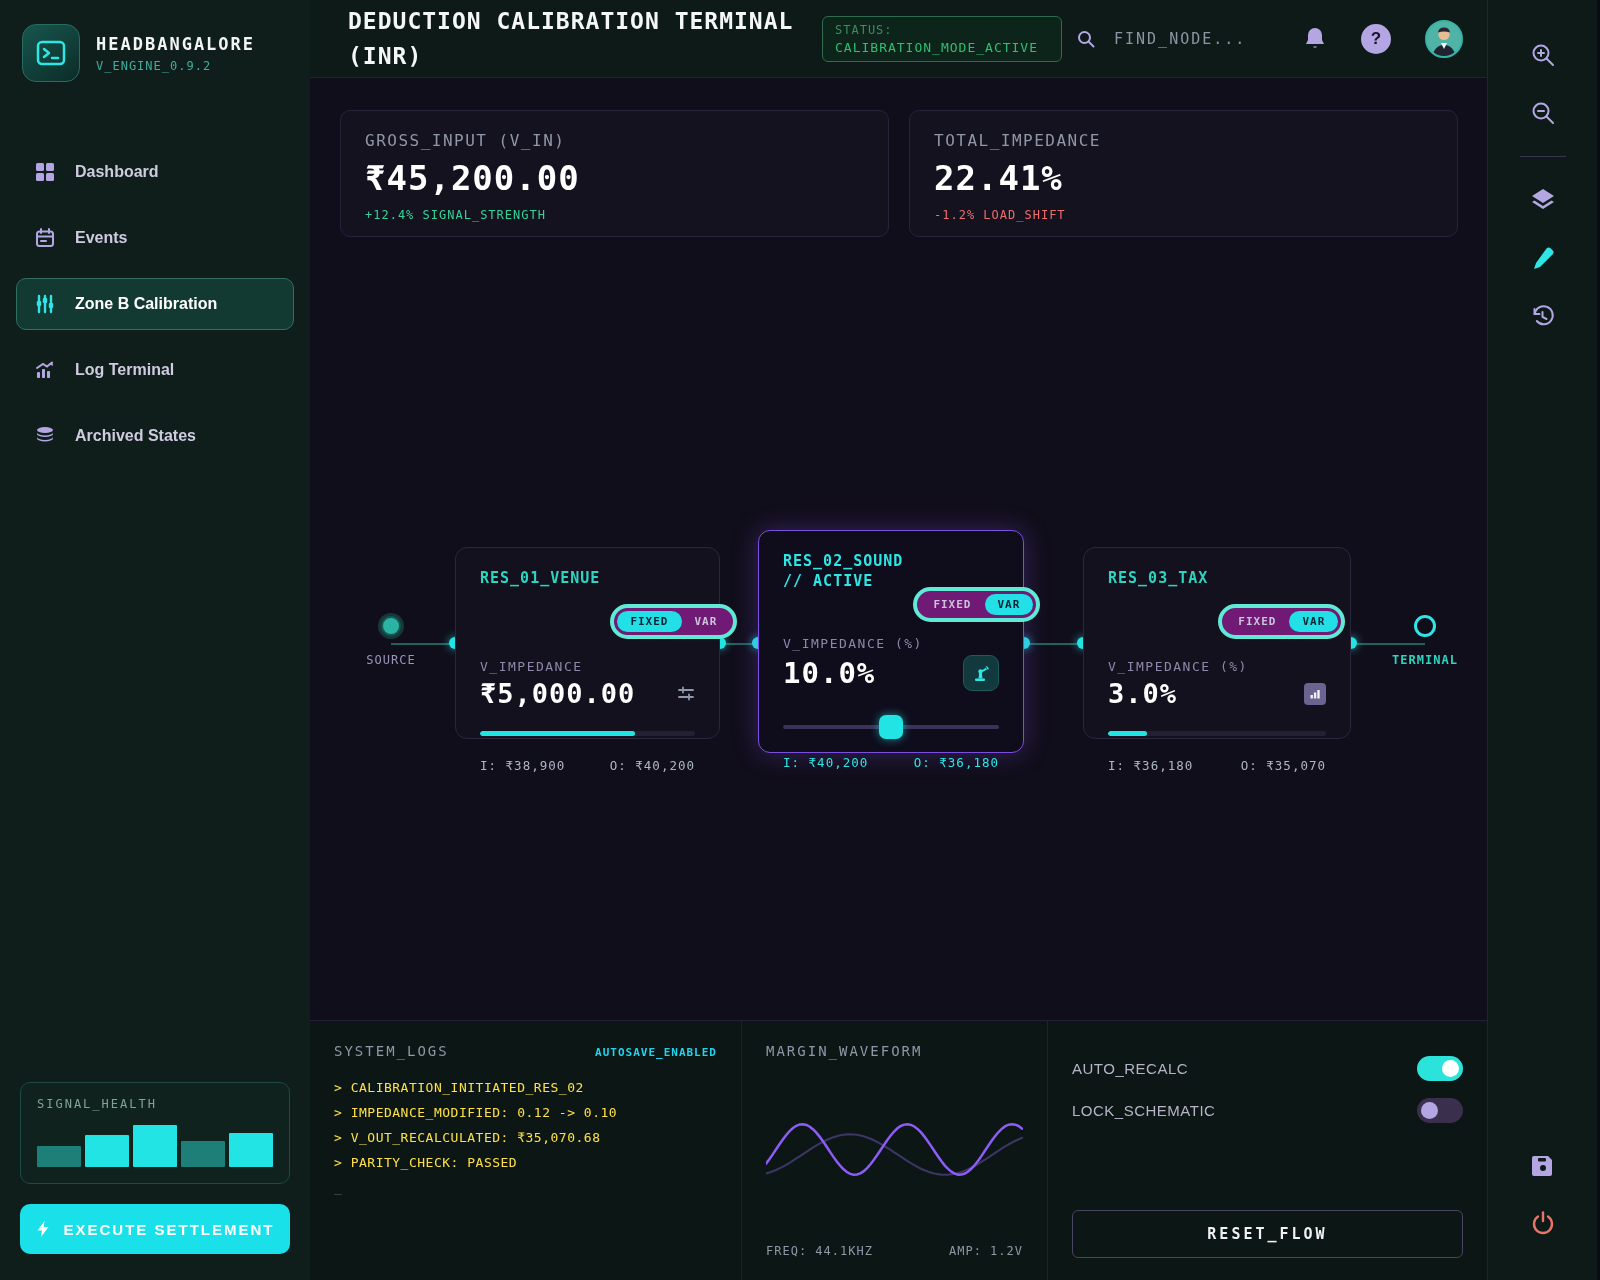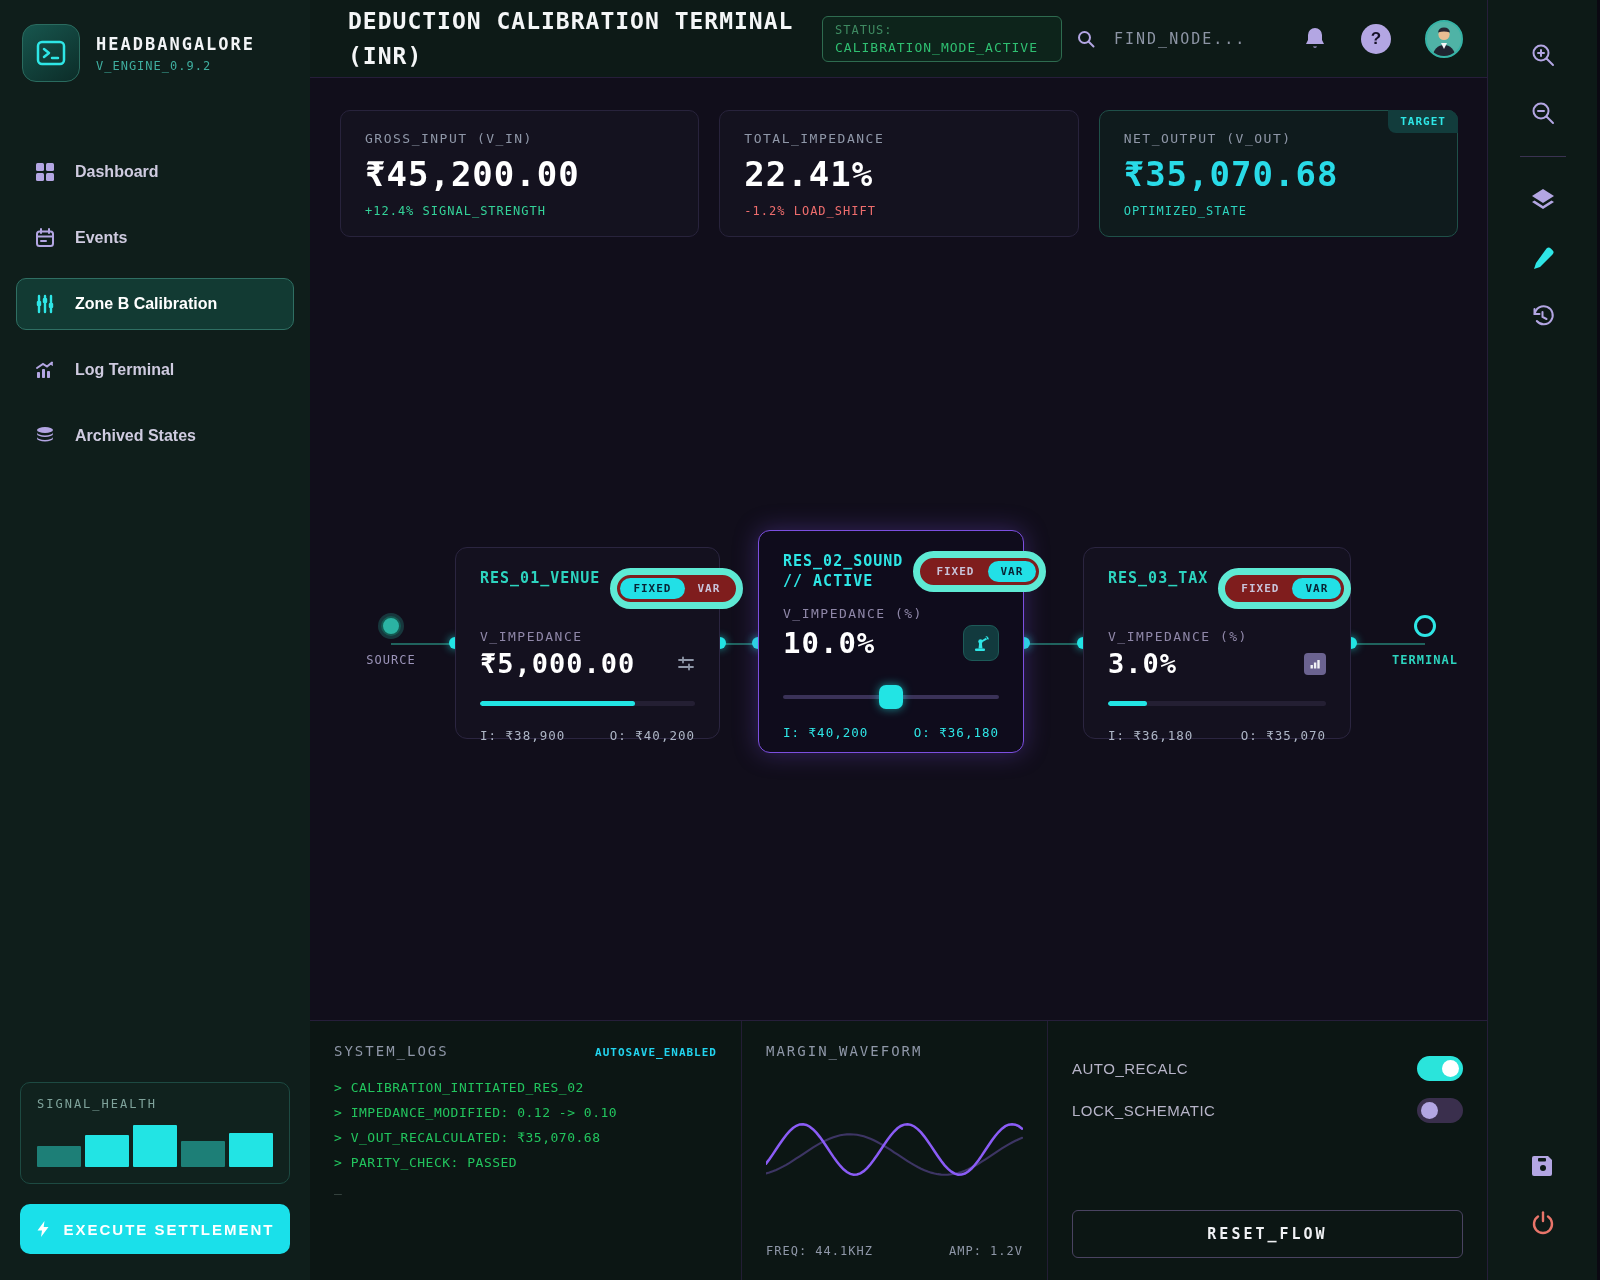--- a/index.html
+++ b/index.html
@@ -40,21 +40,21 @@
   .hdr-right { margin-left:auto; margin-right:24px; display:flex; align-items:center; gap:34px; }
   .help-circle { width:30px; height:30px; border-radius:50%; background:#b3a6e3; color:#161228; font-weight:bold; font-size:17px;
     display:flex; align-items:center; justify-content:center; cursor:pointer; }
   .avatar { width:38px; height:38px; border-radius:50%; border:2px solid #35b3a6; overflow:hidden; cursor:pointer; background:#4fb3a6; }
 
   
   .canvas { position:relative; flex:1; background:#110e1b; overflow:hidden; }
   .stats-row { position:absolute; top:32px; left:30px; right:29px; display:flex; gap:20px; }
   .stat-card { flex:1; height:127px; background:#14121f; border:1px solid #28233c; border-radius:10px; padding:20px 24px; position:relative; }
   .stat-card.accent { background:#0f1b1d; border-color:#1f5049; }
-  .stat-label { color:#8f97a8; font-size:13px; letter-spacing:1.5px; }
+  .stat-label { color:#8f97a8; font-size:16px; letter-spacing:1.5px; }
   .stat-value { color:#ffffff; font-weight:bold; font-size:34px; margin-top:8px; letter-spacing:1px; }
   .stat-value.cyan { color:#29dbe8; }
   .stat-delta { font-size:12px; letter-spacing:1px; margin-top:10px; }
   .stat-delta.green { color:#34d399; } .stat-delta.red { color:#ef6d6d; } .stat-delta.teal { color:#2dd4bf; }
   .target-badge { position:absolute; top:-1px; right:-1px; background:#123c3c; color:#2ee6e6; font-size:11px; font-weight:bold;
     letter-spacing:1px; padding:5px 12px; border-radius:0 10px 0 8px; }
 
   
   .flow-line { position:absolute; height:2px; background:#20635e; top:565px; left:81px; width:1034px; }
   .endpoint { position:absolute; transform:translate(-50%,-50%); border-radius:50%; }
@@ -63,21 +63,21 @@
   .endpoint-label { position:absolute; transform:translateX(-50%); top:575px; font-size:12px; letter-spacing:1px; }
   .endpoint-label.src { left:81px; color:#9b93b8; }
   .endpoint-label.term { left:1115px; color:#2dd4bf; font-weight:bold; }
   .port { position:absolute; width:12px; height:12px; border-radius:50%; background:#22e4e4; transform:translate(-50%,-50%); top:565px; box-shadow:0 0 8px rgba(34,228,228,.7); }
 
   .node-card { position:absolute; background:#14111f; border:1px solid #2b2540; border-radius:12px; padding:20px 24px; }
   .node-card.active-node { background:#0f0c1c; border:1px solid #7c4fe0; box-shadow:0 0 24px rgba(124,79,224,.35); }
   .node-head { display:flex; justify-content:space-between; align-items:flex-start; gap:10px; }
   .node-title { font-weight:bold; font-size:15px; letter-spacing:1px; line-height:1.35; }
   .node-title.teal { color:#2dd4bf; } .node-title.cyan { color:#2ee6e6; }
-  .seg-toggle { display:flex; background:#7f1d1d; border:7px solid #5eead4; border-radius:999px; padding:3px; flex-shrink:0; }
+  .seg-toggle { display:flex; background:#701a75; border:4px solid #5eead4; border-radius:999px; padding:3px; flex-shrink:0;margin-top:36px; }
   .seg { padding:4px 13px; border-radius:999px; font-size:11px; font-weight:bold; letter-spacing:1px; color:#c9c4da; cursor:pointer; }
   .seg.on { background:#22e0e6; color:#082435; }
   .node-sub { color:#8f87a8; font-size:13px; letter-spacing:1.5px; margin-top:20px; }
   .node-value-row { display:flex; align-items:center; justify-content:space-between; margin-top:4px;text-align:center; }
   .node-value { color:#ffffff; font-weight:bold; font-size:27px; letter-spacing:1px; }
   .icon-btn { background:none; border:none; cursor:pointer; display:flex; }
   .robot-btn { width:36px; height:36px; border-radius:9px; background:#123a3e; border:1px solid #1d5a58; align-items:center; justify-content:center; }
   .mini-chart-btn { width:22px; height:22px; border-radius:4px; background:#6b6390; align-items:center; justify-content:center; }
   .progress { height:5px; background:#241f33; border-radius:3px; margin-top:22px; overflow:hidden; }
   .progress > div { height:100%; background:#22e4e4; border-radius:3px; }
@@ -89,21 +89,21 @@
   
   .bottom { height:260px; background:#0c1614; border-top:1px solid #261e3a; display:flex; flex-shrink:0; }
   .panel { padding:22px 24px; }
   .panel-logs { width:431px; }
   .panel-wave { width:307px; border-left:1px solid #231d35; border-right:1px solid #231d35; display:flex; flex-direction:column; }
   .panel-ctl { flex:1; display:flex; flex-direction:column; }
   .panel-head { display:flex; justify-content:space-between; align-items:baseline; }
   .panel-title { color:#8f97a8; font-size:14px; letter-spacing:2px; }
   .autosave { color:#22d3ee; font-size:11px; font-weight:bold; letter-spacing:1px; }
   .log-lines { margin-top:16px; }
-  .log-line { color:#22c55e; font-size:13px; letter-spacing:.5px; line-height:25px; white-space:pre; }
+  .log-line { color:#fde047; font-size:13px; letter-spacing:.5px; line-height:25px; white-space:pre; }
   .log-line.cursor { color:#5c6b66; }
   .wave-box { flex:1; display:flex; align-items:center; }
   .wave-foot { display:flex; justify-content:space-between; color:#8f97a8; font-size:12px; letter-spacing:1px; }
   .ctl-row { display:flex; justify-content:space-between; align-items:center; height:34px; margin-top:8px; }
   .ctl-label { color:#b7b4c8; font-size:15px; letter-spacing:.5px; }
   .toggle { width:46px; height:25px; border-radius:999px; position:relative; cursor:pointer; }
   .toggle.on { background:#2ae4db; }
   .toggle.off { background:#3a2f4d; }
   .toggle .knob { position:absolute; top:4px; width:17px; height:17px; border-radius:50%; }
   .toggle.on .knob { right:4px; background:#ffffff; }
@@ -260,26 +260,20 @@
       <section class="stat-card">
         <div class="stat-label mono">GROSS_INPUT (V_IN)</div>
         <div class="stat-value mono">₹45,200.00</div>
         <div class="stat-delta green mono">+12.4% SIGNAL_STRENGTH</div>
       </section>
       <section class="stat-card">
         <div class="stat-label mono">TOTAL_IMPEDANCE</div>
         <div class="stat-value mono">22.41%</div>
         <div class="stat-delta red mono">-1.2% LOAD_SHIFT</div>
       </section>
-      <section class="stat-card accent">
-        <div class="target-badge mono">TARGET</div>
-        <div class="stat-label mono">NET_OUTPUT (V_OUT)</div>
-        <div class="stat-value cyan mono">₹35,070.68</div>
-        <div class="stat-delta teal mono">OPTIMIZED_STATE</div>
-      </section>
     </div>
 
     <div class="flow-line"></div>
     <div class="endpoint src"></div>
     <div class="endpoint-label src mono">SOURCE</div>
     <div class="endpoint term"></div>
     <div class="endpoint-label term mono">TERMINAL</div>
     <div class="port" style="left:145px"></div>
     <div class="port" style="left:410px"></div>
     <div class="port" style="left:448px"></div>

